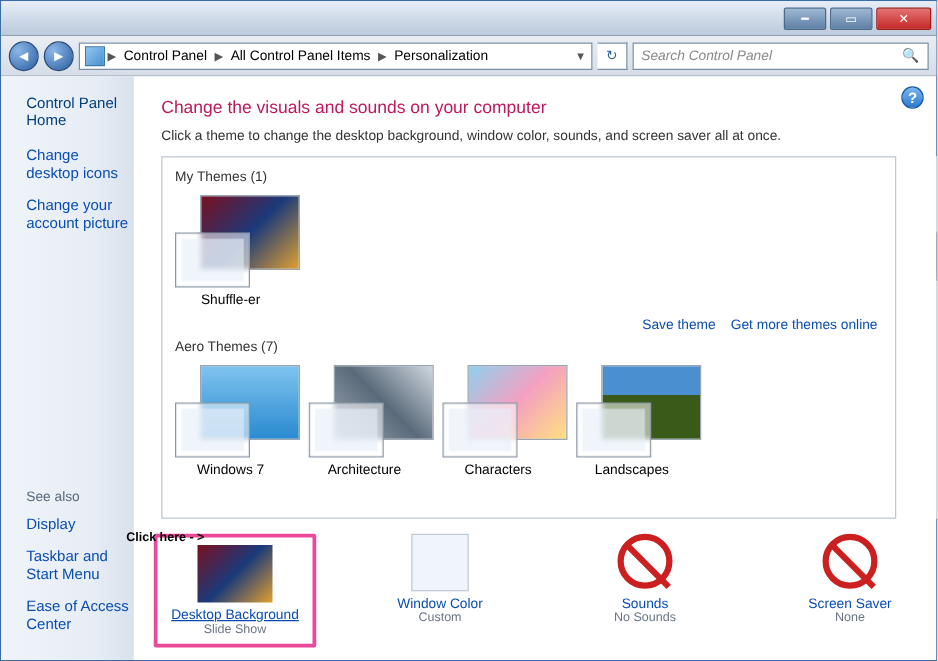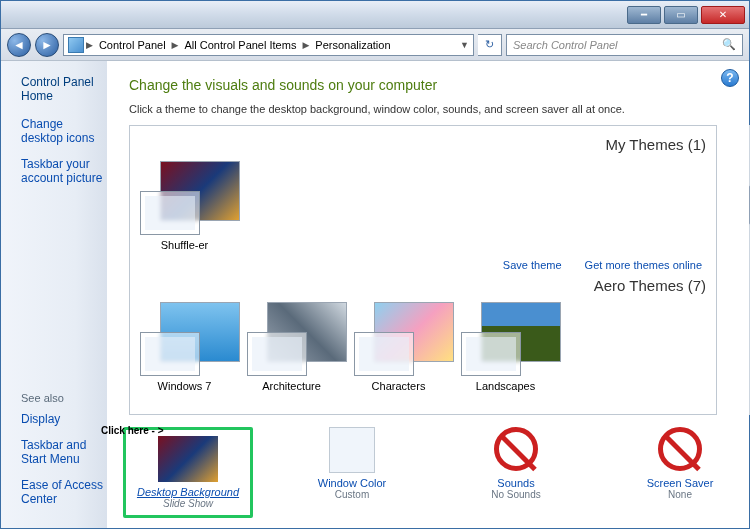--- a/index.html
+++ b/index.html
@@ -26,43 +26,43 @@
 .body { display: flex; height: calc(100% - 60px); position:relative; }
 
 .sidebar { width: 200px; background: linear-gradient(90deg,#f0f4fa,#e7edf5 70%,#d9e1ec); padding: 14px 0 10px 20px; font-size: 12px; display:flex; flex-direction:column; }
 .sidebar .hc { color:#003e7e; font-size:12px; margin-bottom:14px; }
 .sidebar a { color:#0a4db0; text-decoration:none; display:block; margin-bottom:12px; cursor:pointer; }
 .sidebar .spacer { flex:1; }
 .sidebar .seealso-h { color:#5a6a7a; font-size:11px; margin-bottom:8px; }
 
 .main { flex:1; padding: 16px 4px 4px 22px; font-size:12px; position:relative; }
 .helpbtn { position:absolute; top:8px; right:10px; width:18px; height:18px; border-radius:50%; background:linear-gradient(180deg,#7ab8f0,#2a7ad0); color:#fff; font-weight:bold; font-size:12px; display:flex; align-items:center; justify-content:center; border:1px solid #1a5aa0;}
-.main h1 { color:#4d7c0f; font-size:14px; font-weight:normal; margin-bottom:10px; }
+.main h1 { color:#be185d; font-size:14px; font-weight:normal; margin-bottom:10px; }
 .main .sub { font-size:11px; color:#333; margin-bottom:10px; }
 
 .themebox { border:1px solid #bfc8d2; height:290px; padding:6px 10px; position:relative; overflow:hidden; margin-right:28px;}
 .scrollind { position:absolute; right:-20px; top:60px; width:16px; height:40px; background:#c9d4e0; border:1px solid #8fa0b5; border-radius:2px;}
 .scrolltrack{ position:absolute; right:-20px; top:0; width:16px; height:290px; background:#e8edf3; border:1px solid #cdd6e0;}
-.sectlabel { font-size:15px; color:#333; margin:4px 0 8px 0;text-align:right; }
+.sectlabel { font-size:11px; color:#333; margin:4px 0 8px 0; }
 .themerow { display:flex; gap:18px; }
 .themeitem { width:89px; text-align:center; font-size:11px; }
 .thumb { width:100px; height:74px; position:relative; margin-bottom:4px; }
 .thumb .back { position:absolute; right:0; top:0; width:80px; height:60px; border:1px solid #9aa5b2; }
 .thumb .front { position:absolute; left:0; bottom:0; width:60px; height:44px; border:1px solid #8a97a5; background:rgba(255,255,255,0.55); backdrop-filter:blur(2px);}
 .thumb .front::before { content:""; position:absolute; top:4px; left:4px; right:4px; bottom:4px; background:rgba(230,238,248,0.6); }
 .savelinks { text-align:right; margin:8px 4px 6px 0; font-size:11px; }
-.savelinks a { color:#0a4db0; text-decoration:none; margin-left:20px; cursor:pointer;}
+.savelinks a { color:#0a4db0; text-decoration:none; margin-left:9px; cursor:pointer;}
 
 .bottomrow { display:flex; gap:34px; margin-top:12px; margin-left:-6px;}
 .bitem { width:130px; text-align:center; font-size:11px; cursor:pointer; }
 .bitem .bicon { width:60px; height:46px; margin:0 auto 4px auto; position:relative; }
 .bitem .lbl { color:#0a4db0; }
 .bitem .lbl.u { text-decoration:underline; }
 .bitem .subv { color:#6a7684; font-size:10px; }
-.highlight { border:3px solid #22c55e; padding:6px 0; border-radius:2px;font-style:italic; }
+.highlight { border:3px solid #ec4899; padding:6px 0; border-radius:2px; }
 
 .clickhere { position:absolute; left:100px; bottom:92px; font-size:10px; font-weight:bold; color:#000; }
 
 .ico-win { background: linear-gradient(180deg,#7ec3ef,#2a8ad0);}
 .ico-arch{ background: linear-gradient(45deg,#9aa5b2,#5a6a7a,#d0d8e0);}
 .ico-char{ background: linear-gradient(135deg,#8fd0ef,#f5a0c0,#ffe080);}
 .ico-land{ background: linear-gradient(180deg,#4a8fd0 40%,#3a5a1a 40%);}
 .ico-shuf{ background: linear-gradient(135deg,#7a1020,#1a3a7a,#e0a030);}
 .prohibit{ width:44px; height:44px; border-radius:50%; border:5px solid #cc2020; position:relative; margin:0 auto;}
 .prohibit::after{ content:""; position:absolute; width:48px; height:5px; background:#cc2020; top:18px; left:-5px; transform:rotate(45deg);}
@@ -96,21 +96,21 @@
     <div class="search">
       <span>Search Control Panel</span>
       <span class="mg">🔍</span>
     </div>
   </div>
 
   <div class="body">
     <div class="sidebar">
       <div class="hc">Control Panel Home</div>
       <a>Change desktop icons</a>
-      <a>Taskbar your account picture</a>
+      <a>Change your account picture</a>
       <div class="spacer"></div>
       <div class="seealso-h">See also</div>
       <a>Display</a>
       <a>Taskbar and Start Menu</a>
       <a>Ease of Access Center</a>
     </div>
 
     <div class="main">
       <div class="helpbtn">?</div>
       <h1>Change the visuals and sounds on your computer</h1>

